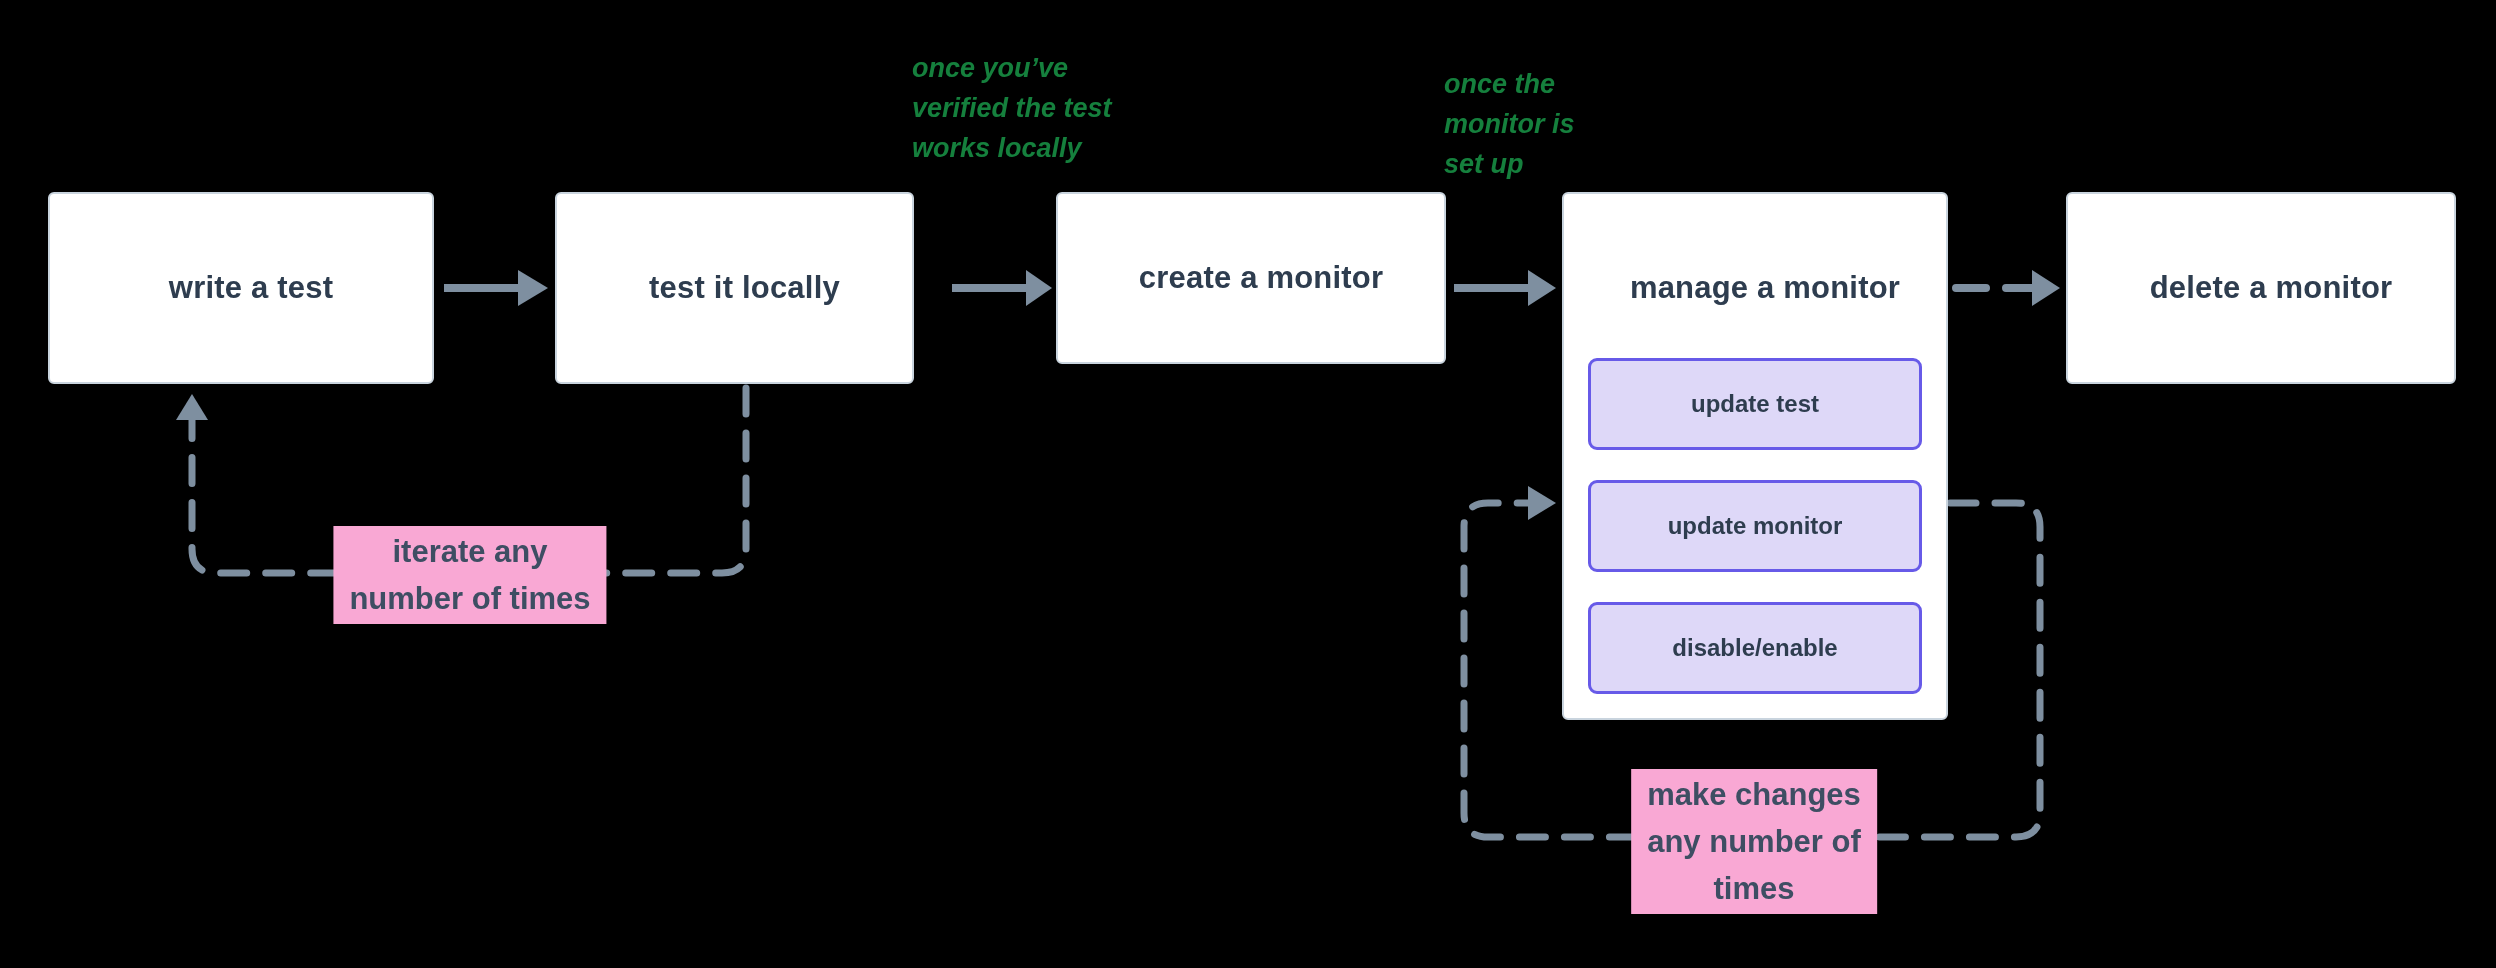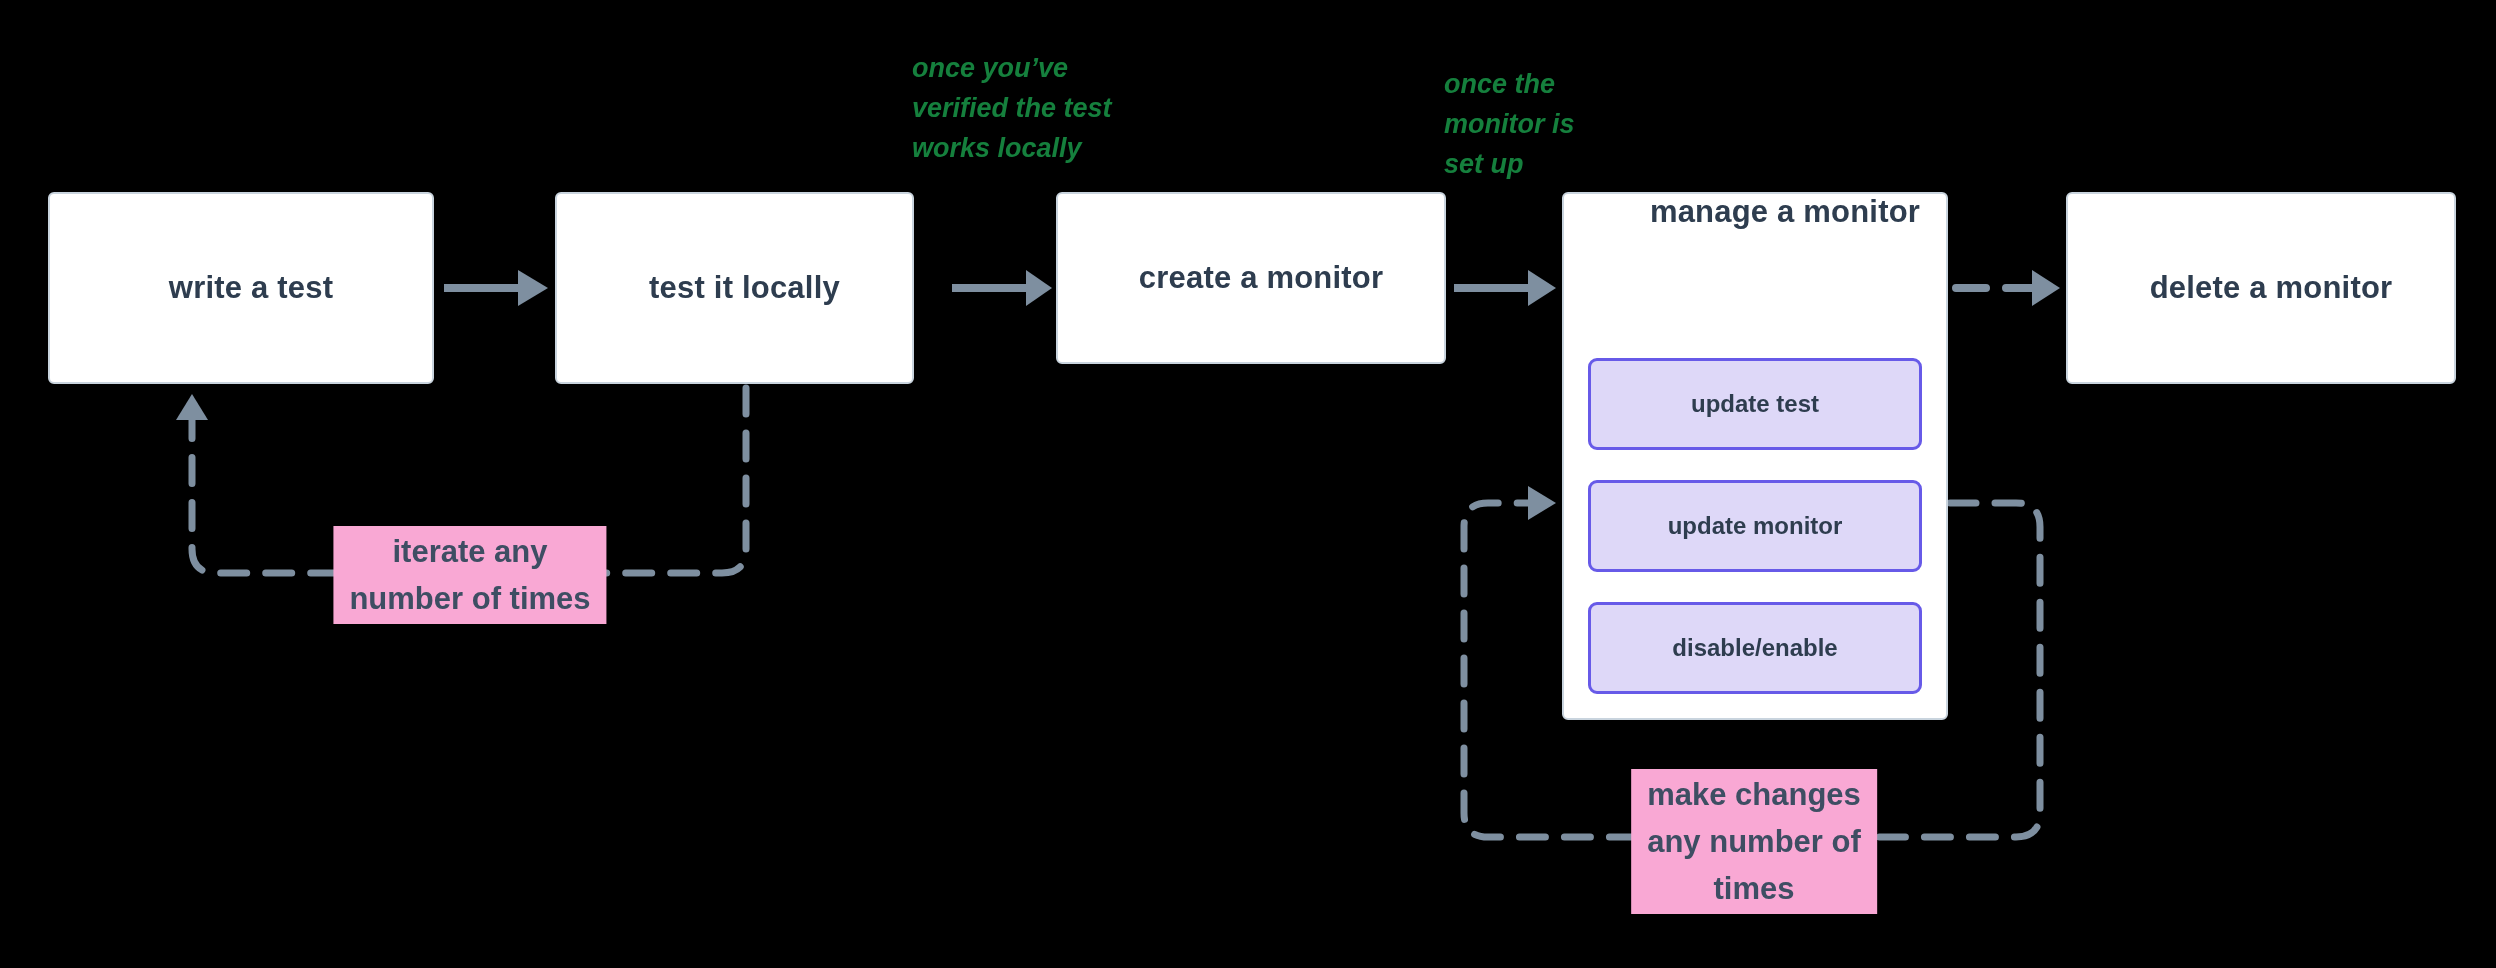--- a/index.html
+++ b/index.html
@@ -45,23 +45,22 @@
   .node-test    { left: 555px;  top: 192px; width: 359px; height: 192px; }
   .node-create  { left: 1056px; top: 192px; width: 390px; height: 172px; }
   .node-manage  { left: 1562px; top: 192px; width: 386px; height: 528px; display: block; }
   .node-delete  { left: 2066px; top: 192px; width: 390px; height: 192px; }
   .manage-title {
     position: absolute;
     left: 0; top: 0;
     width: 100%;
     height: 188px;
     display: flex;
-    align-items: flex-start;
+    align-items: center;
     justify-content: center;
-    padding-left: 20px;
   }
   .action {
     position: absolute;
     left: 24px;
     width: 334px;
     height: 92px;
     background: #ded8f8;
     border: 3px solid #675ae8;
     border-radius: 9px;
     box-sizing: border-box;

